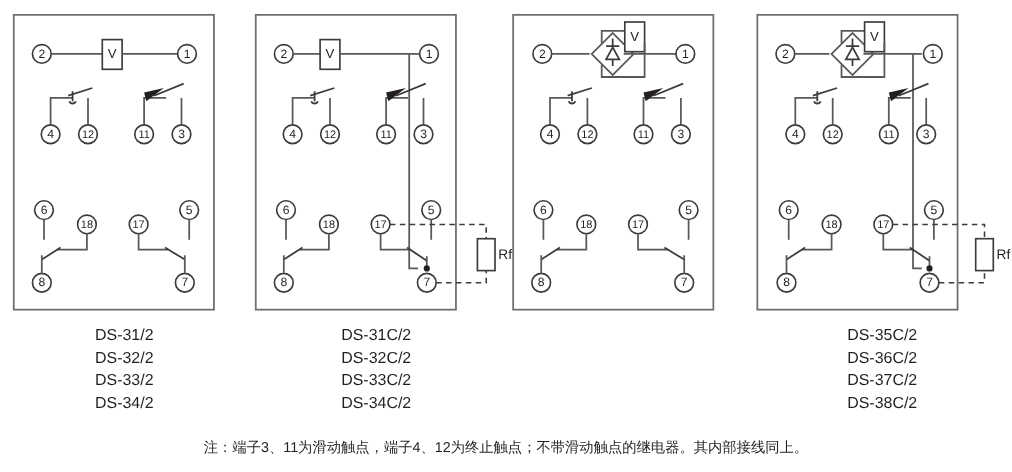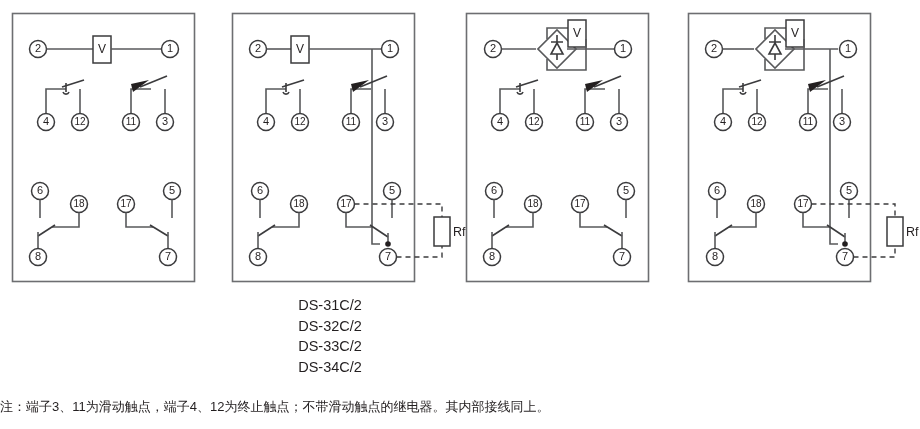--- a/index.html
+++ b/index.html
@@ -27,20 +27,21 @@
     font-size: 14.5px;
     line-height: 20.5px;
     color: #231f20;
     white-space: pre;
   }
   .note {
     position: absolute;
     left: 0;
     top: 398px;
     width: 920px;
+    text-align: center;
     font-size: 13px;
     color: #231f20;
     letter-spacing: 0px;
   }
   svg { display: block; }
   text { font-family: "Liberation Sans", sans-serif; fill: #231f20; }
   .term-num { font-size: 11px; text-anchor: middle; dominant-baseline: middle; }
   .term-num-2 { font-size: 10px; text-anchor: middle; dominant-baseline: middle; }
   .coil-v { font-size: 12px; text-anchor: middle; dominant-baseline: middle; }
   .rf-label { font-size: 12.5px; dominant-baseline: middle; }
@@ -297,23 +298,31 @@
     <circle class="dot" cx="159" cy="244" r="2.8"></circle>
     <circle class="term-c" cx="159" cy="257" r="8.5"></circle>
     <text class="term-num" x="159" y="257.5">7</text>
 
     <path class="dashed" d="M125.5 204 L209 204 L209 217"></path>
     <path class="dashed" d="M167.5 257 L209 257 L209 246"></path>
     <rect class="box" x="201" y="217" width="16" height="29"></rect>
     <text class="rf-label" x="220" y="232.5">Rf</text>
   </svg>
 
-
-  <div class="panel-labels" style="left:260px; top:295px; width:140px;">DS-31C/2
+  <div class="panel-labels" style="left:48px; top:295px; width:130px;">DS-31/2
+DS-32/2
+DS-33/2
+DS-34/2</div>
+
+  <div class="panel-labels" style="left:272px; top:295px; width:140px;">DS-31C/2
 DS-32C/2
 DS-33C/2
 DS-34C/2</div>
 
 
+  <div class="panel-labels" style="left:732px; top:295px; width:140px;">DS-35C/2
+DS-36C/2
+DS-37C/2
+DS-38C/2</div>
 
   <div class="note">注：端子3、11为滑动触点，端子4、12为终止触点；不带滑动触点的继电器。其内部接线同上。</div>
 
 </div>
 
 </body></html>

